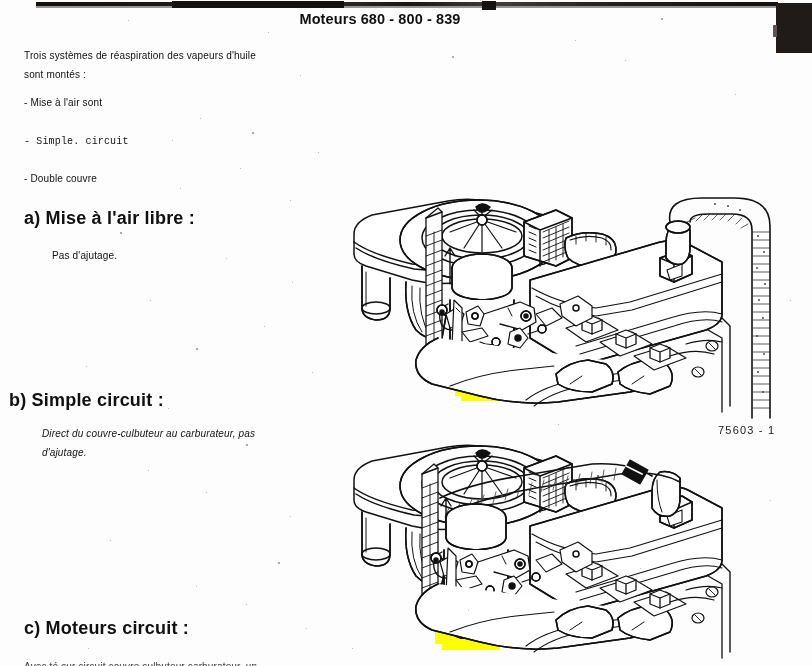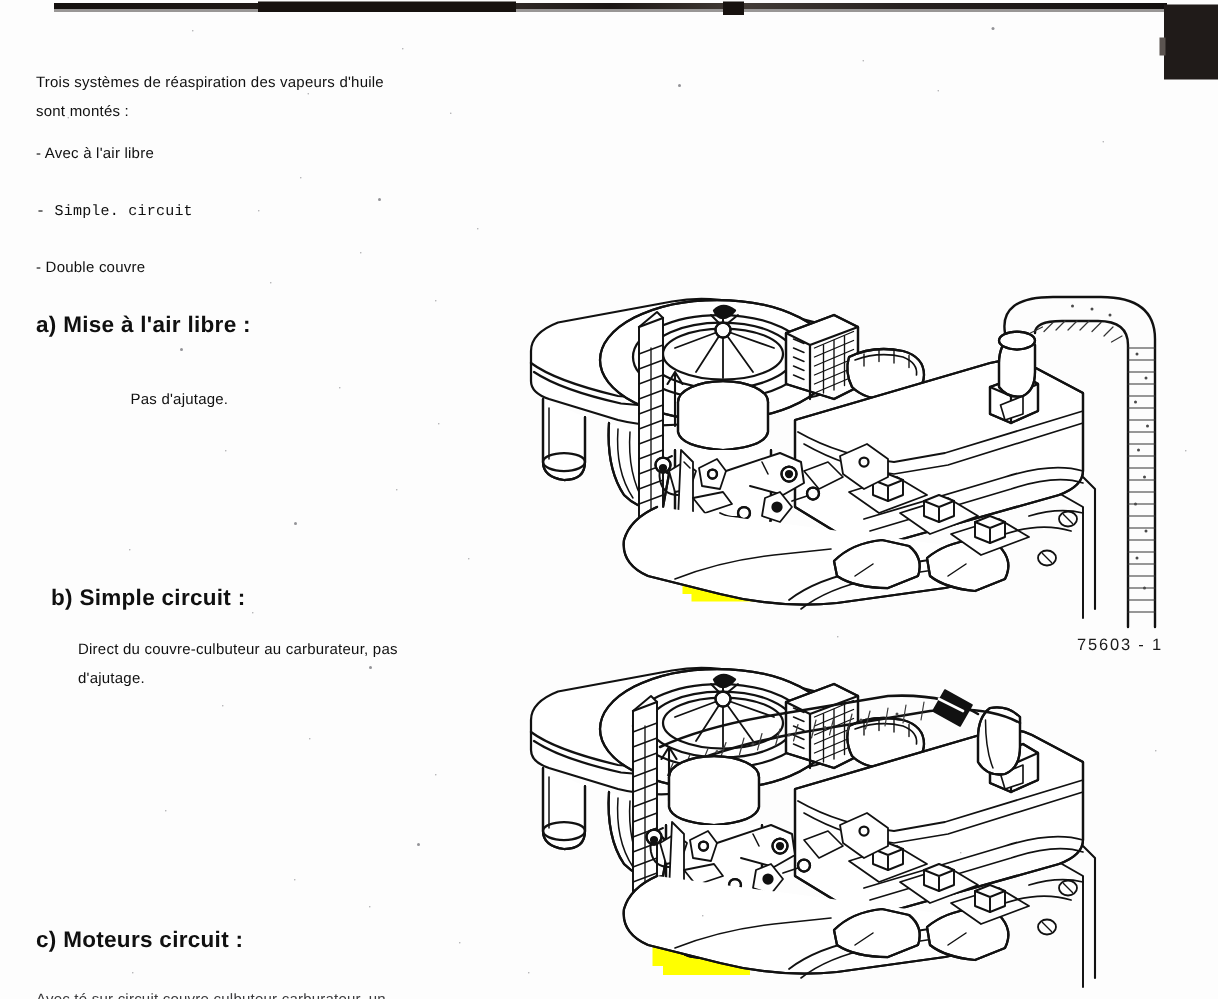--- a/index.html
+++ b/index.html
@@ -98,30 +98,30 @@
     white-space: pre-line;
     letter-spacing: .15px;
   }
   .intro     { left: 24px; top: 46px; width: 400px; }
   .bullet1   { left: 24px; top: 93px; }
   .bullet2   { left: 24px; top: 132px; font-family: Liberation Mono, monospace; }
   .bullet3   { left: 24px; top: 169px; }
 
   .heading {
     position: absolute;
-    font-size: 15px;
+    font-size: 18px;
     font-weight: bold;
     letter-spacing: .2px;
   }
   .head-a { left: 24px; top: 208px; }
-  .head-b { left: 34px; top: 390px; text-align: center; }
+  .head-b { left: 9px; top: 390px; text-align: center; }
   .head-c { left: 24px; top: 618px; }
 
-  .body-a { left: 52px; top: 257px; margin-left: 35px; }
-  .body-b { left: 52px; top: 424px; width: 370px; }
+  .body-a { left: 52px; top: 246px; }
+  .body-b { left: 42px; top: 424px; width: 370px; font-style: italic; }
   .body-c {
     left: 24px; top: 657px; width: 400px;
     color: #3a3a3c;
   }
 
   .fig-caption {
     position: absolute;
     left: 718px;
     top: 424px;
     font-size: 11px;
@@ -141,25 +141,26 @@
 <body>
 
 <div id="page">
 
   <div class="scan-bar-top"></div>
   <div class="scan-bar-top2"></div>
   <div class="scan-nub"></div>
   <div class="scan-nub2"></div>
   <div class="scan-block-right"></div>
 
+  <div class="page-title">Moteurs 680 - 800 - 839</div>
 
   <div class="para intro">Trois systèmes de réaspiration des vapeurs d'huile
 sont montés :</div>
 
-  <div class="para bullet1">- Avec à l'air libre</div>
+  <div class="para bullet1">- Mise à l'air sont</div>
   <div class="para bullet2">- Simple. circuit</div>
   <div class="para bullet3">- Double  couvre</div>
 
   <div class="heading head-a">a)  Mise à l'air libre :</div>
   <div class="para body-a">Pas d'ajutage.</div>
 
   <div class="heading head-b">b)  Simple circuit :</div>
   <div class="para body-b">Direct du  couvre-culbuteur  au  carburateur, pas
 d'ajutage.</div>
 

